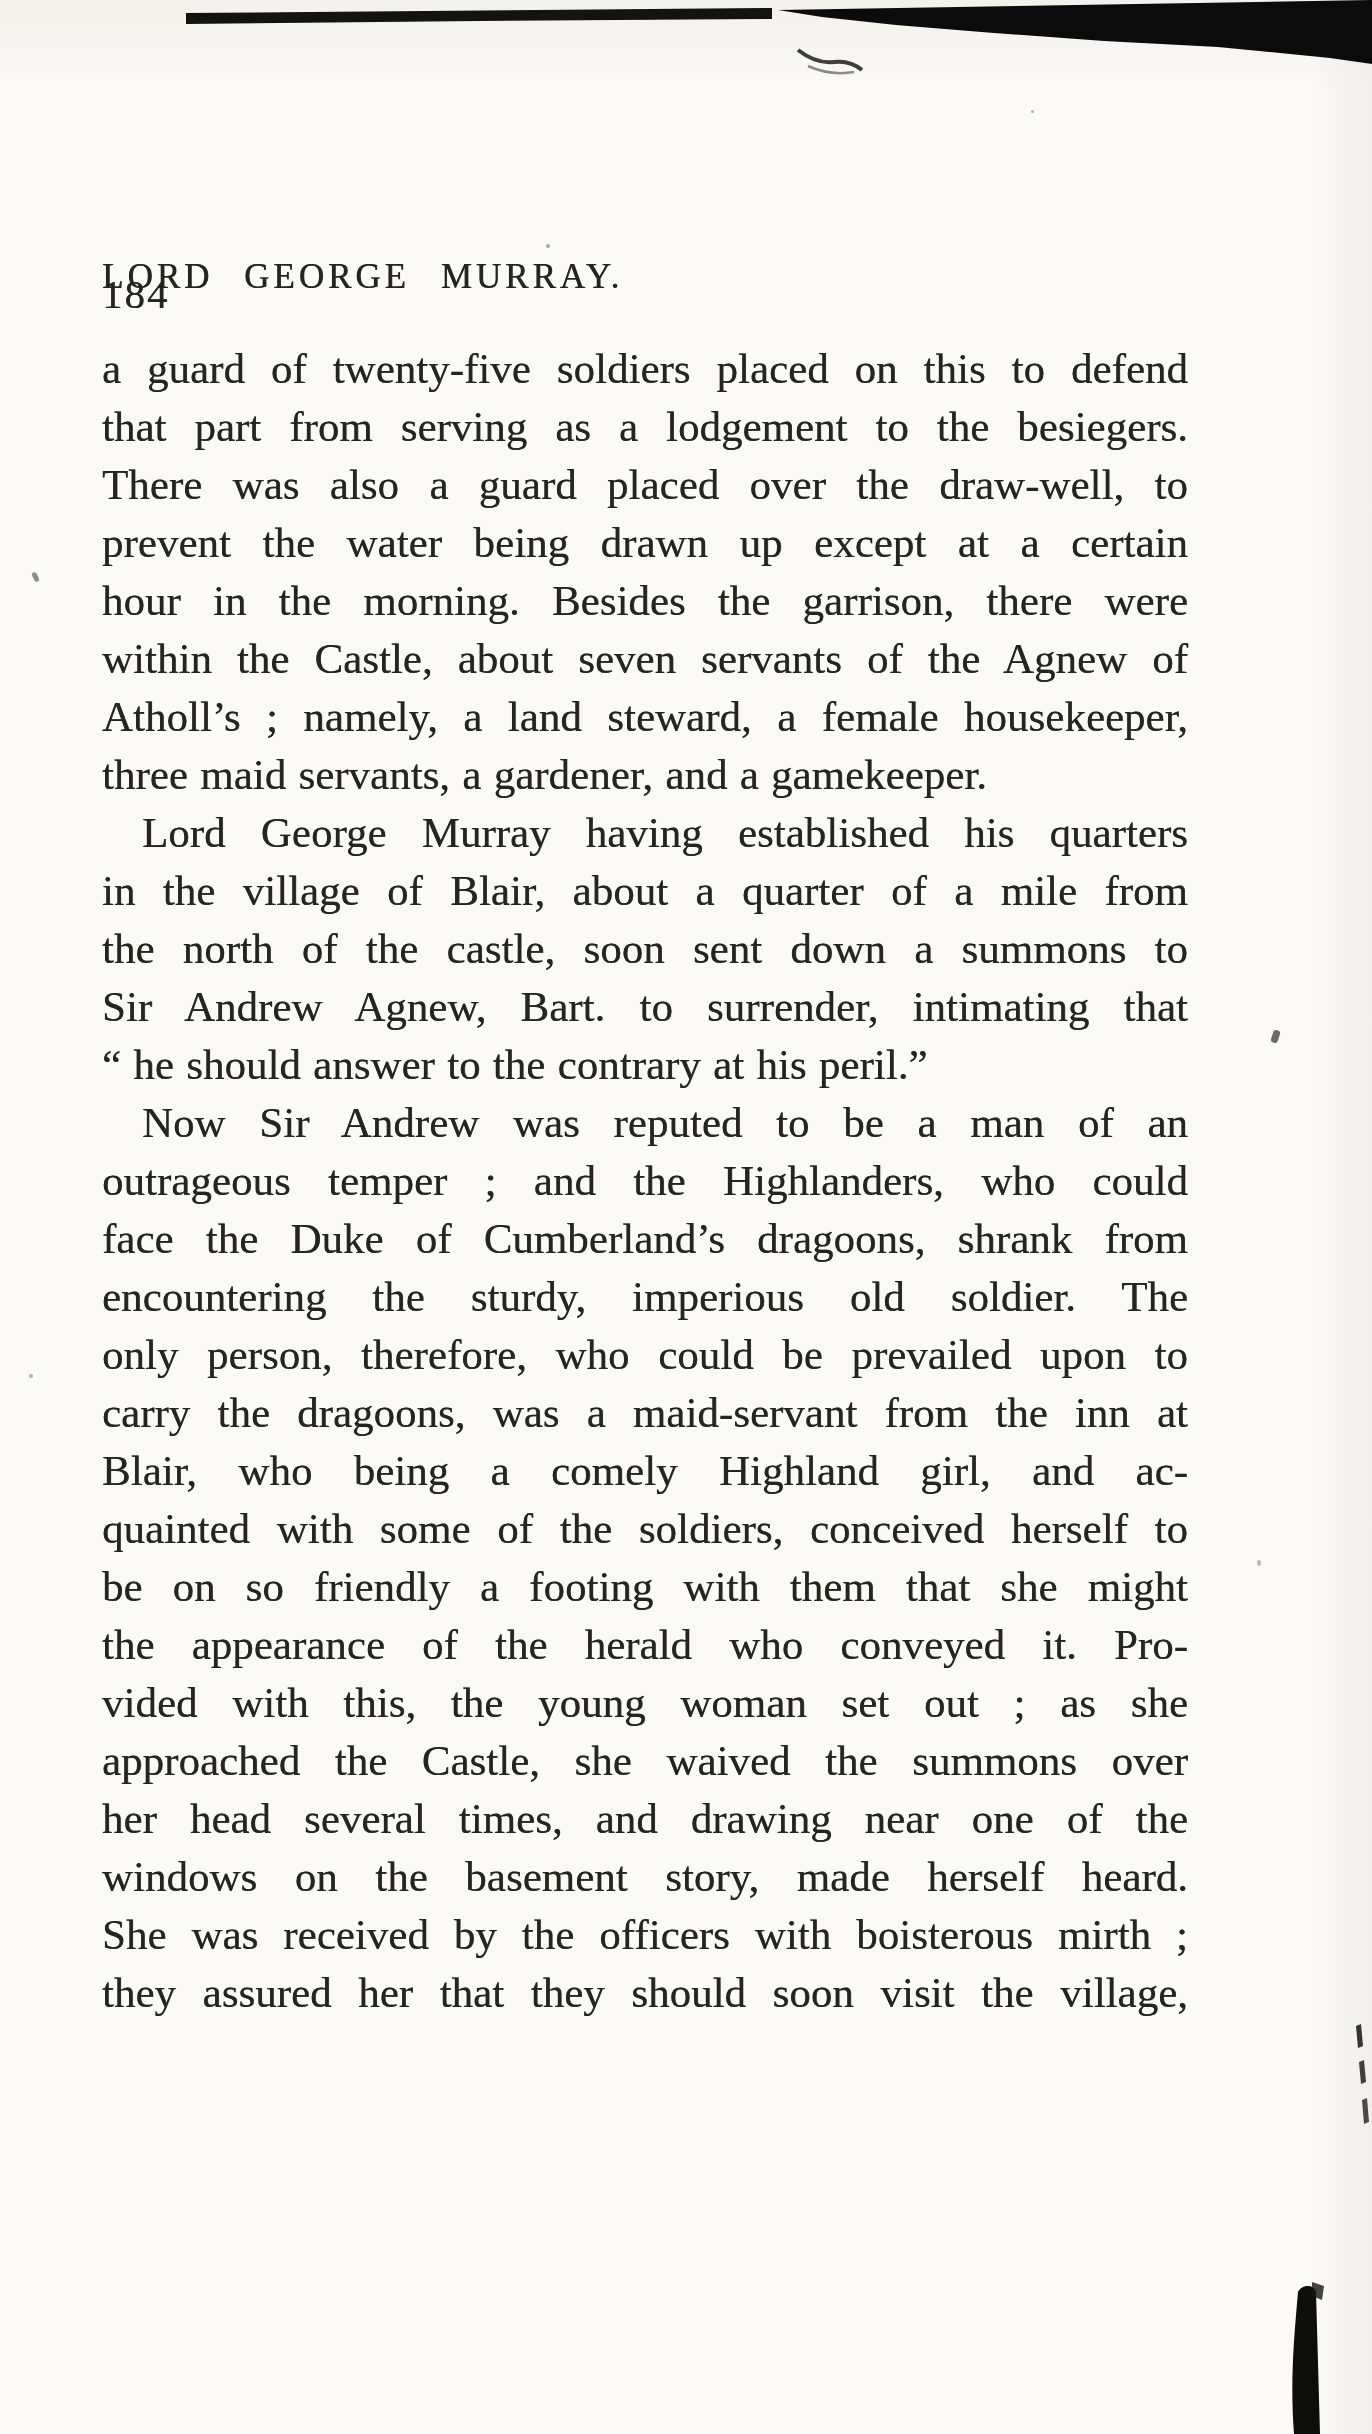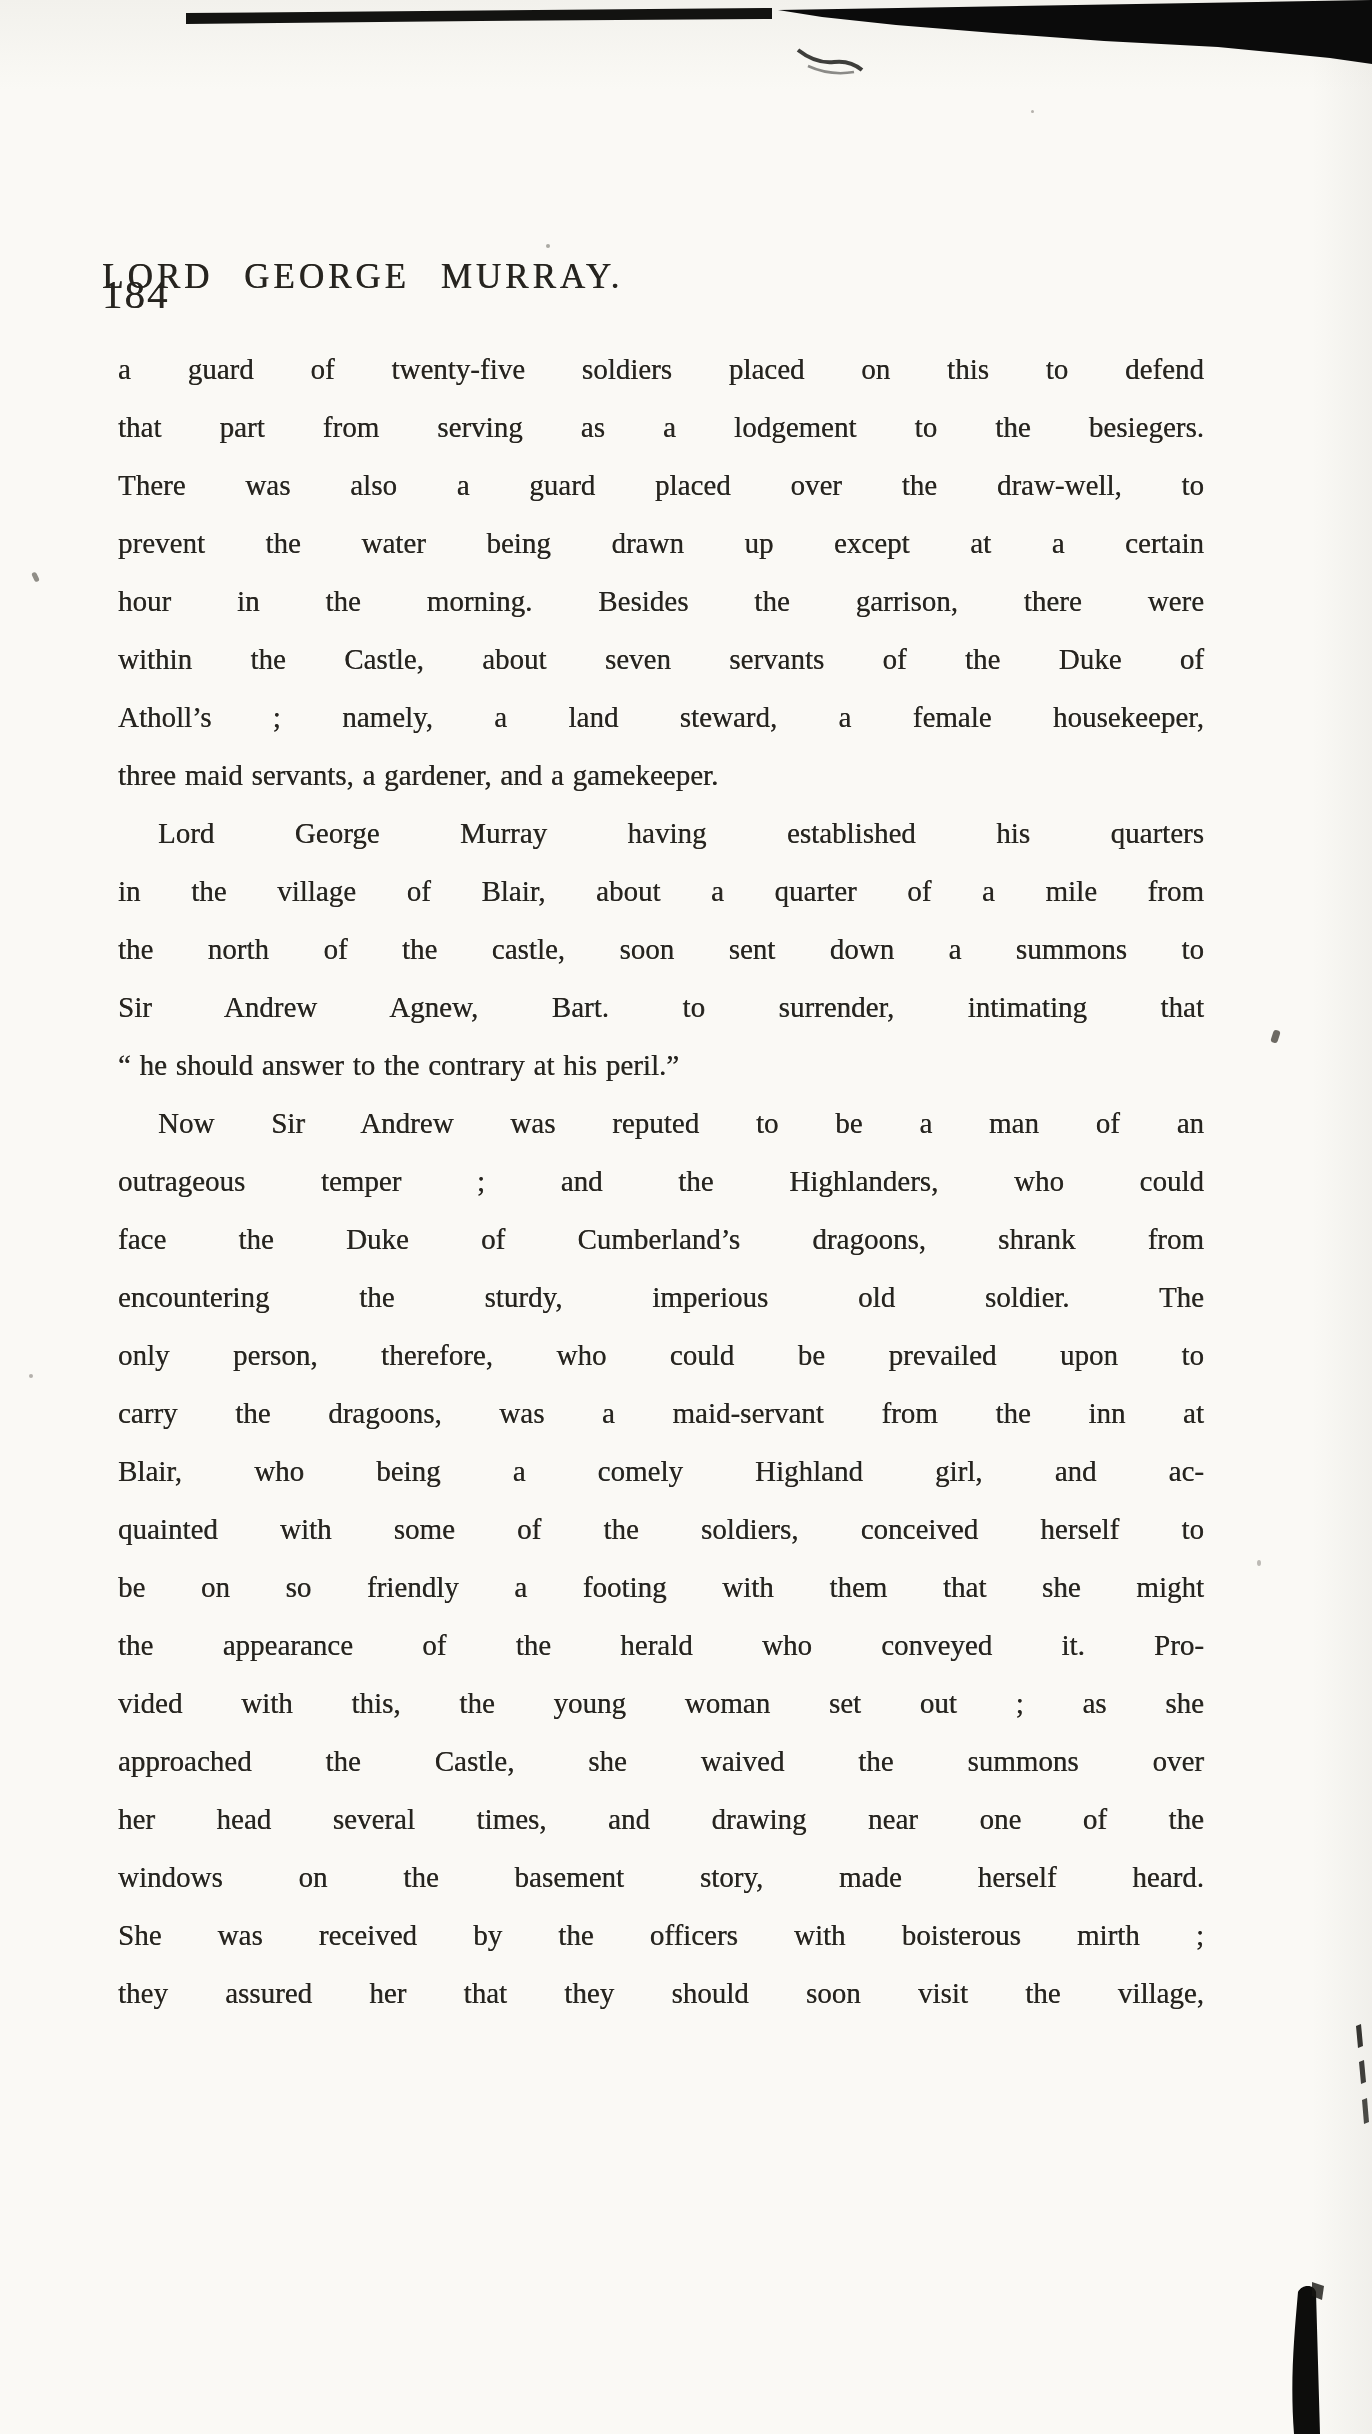--- a/index.html
+++ b/index.html
@@ -29,22 +29,22 @@
     text-shadow: 0.3px 0 0 rgba(38,36,31,0.8);
   }
   .running-title {
     position: absolute; left: 0; right: 0; top: 5px;
     font-size: 35px; letter-spacing: 4px; word-spacing: 18px;
     text-shadow: 0.5px 0 0 rgba(38,36,31,0.9);
   }
 
   
   .body-text {
-    position: absolute; left: 118px; top: 340px; width: 1086px;
-    font-size: 29px; line-height: 58px;
+    position: absolute; left: 102px; top: 340px; width: 1086px;
+    font-size: 43px; line-height: 58px;
     word-spacing: 1.5px;
     text-shadow: 0.3px 0 0 rgba(38,36,31,0.75);
   }
   .line { text-align: justify; text-align-last: justify; }
   .line.last { text-align-last: left; }
   .line.indent { text-indent: 40px; }
 
   
   .artifact { position: absolute; pointer-events: none; }
   .speck {
@@ -68,21 +68,21 @@
     <span class="pagenum">184</span>
     <span class="running-title">LORD GEORGE MURRAY.</span>
   </div>
 
   <div class="body-text">
       <div class="line">a guard of twenty-five soldiers placed on this to defend</div>
       <div class="line">that part from serving as a lodgement to the besiegers.</div>
       <div class="line">There was also a guard placed over the draw-well, to</div>
       <div class="line">prevent the water being drawn up except at a certain</div>
       <div class="line">hour in the morning. Besides the garrison, there were</div>
-      <div class="line">within the Castle, about seven servants of the Duke of</div>
+      <div class="line">within the Castle, about seven servants of the Agnew of</div>
       <div class="line">Atholl’s ; namely, a land steward, a female housekeeper,</div>
       <div class="line last">three maid servants, a gardener, and a gamekeeper.</div>
       <div class="line indent">Lord George Murray having established his quarters</div>
       <div class="line">in the village of Blair, about a quarter of a mile from</div>
       <div class="line">the north of the castle, soon sent down a summons to</div>
       <div class="line">Sir Andrew Agnew, Bart. to surrender, intimating that</div>
       <div class="line last">“ he should answer to the contrary at his peril.”</div>
       <div class="line indent">Now Sir Andrew was reputed to be a man of an</div>
       <div class="line">outrageous temper ; and the Highlanders, who could</div>
       <div class="line">face the Duke of Cumberland’s dragoons, shrank from</div>

